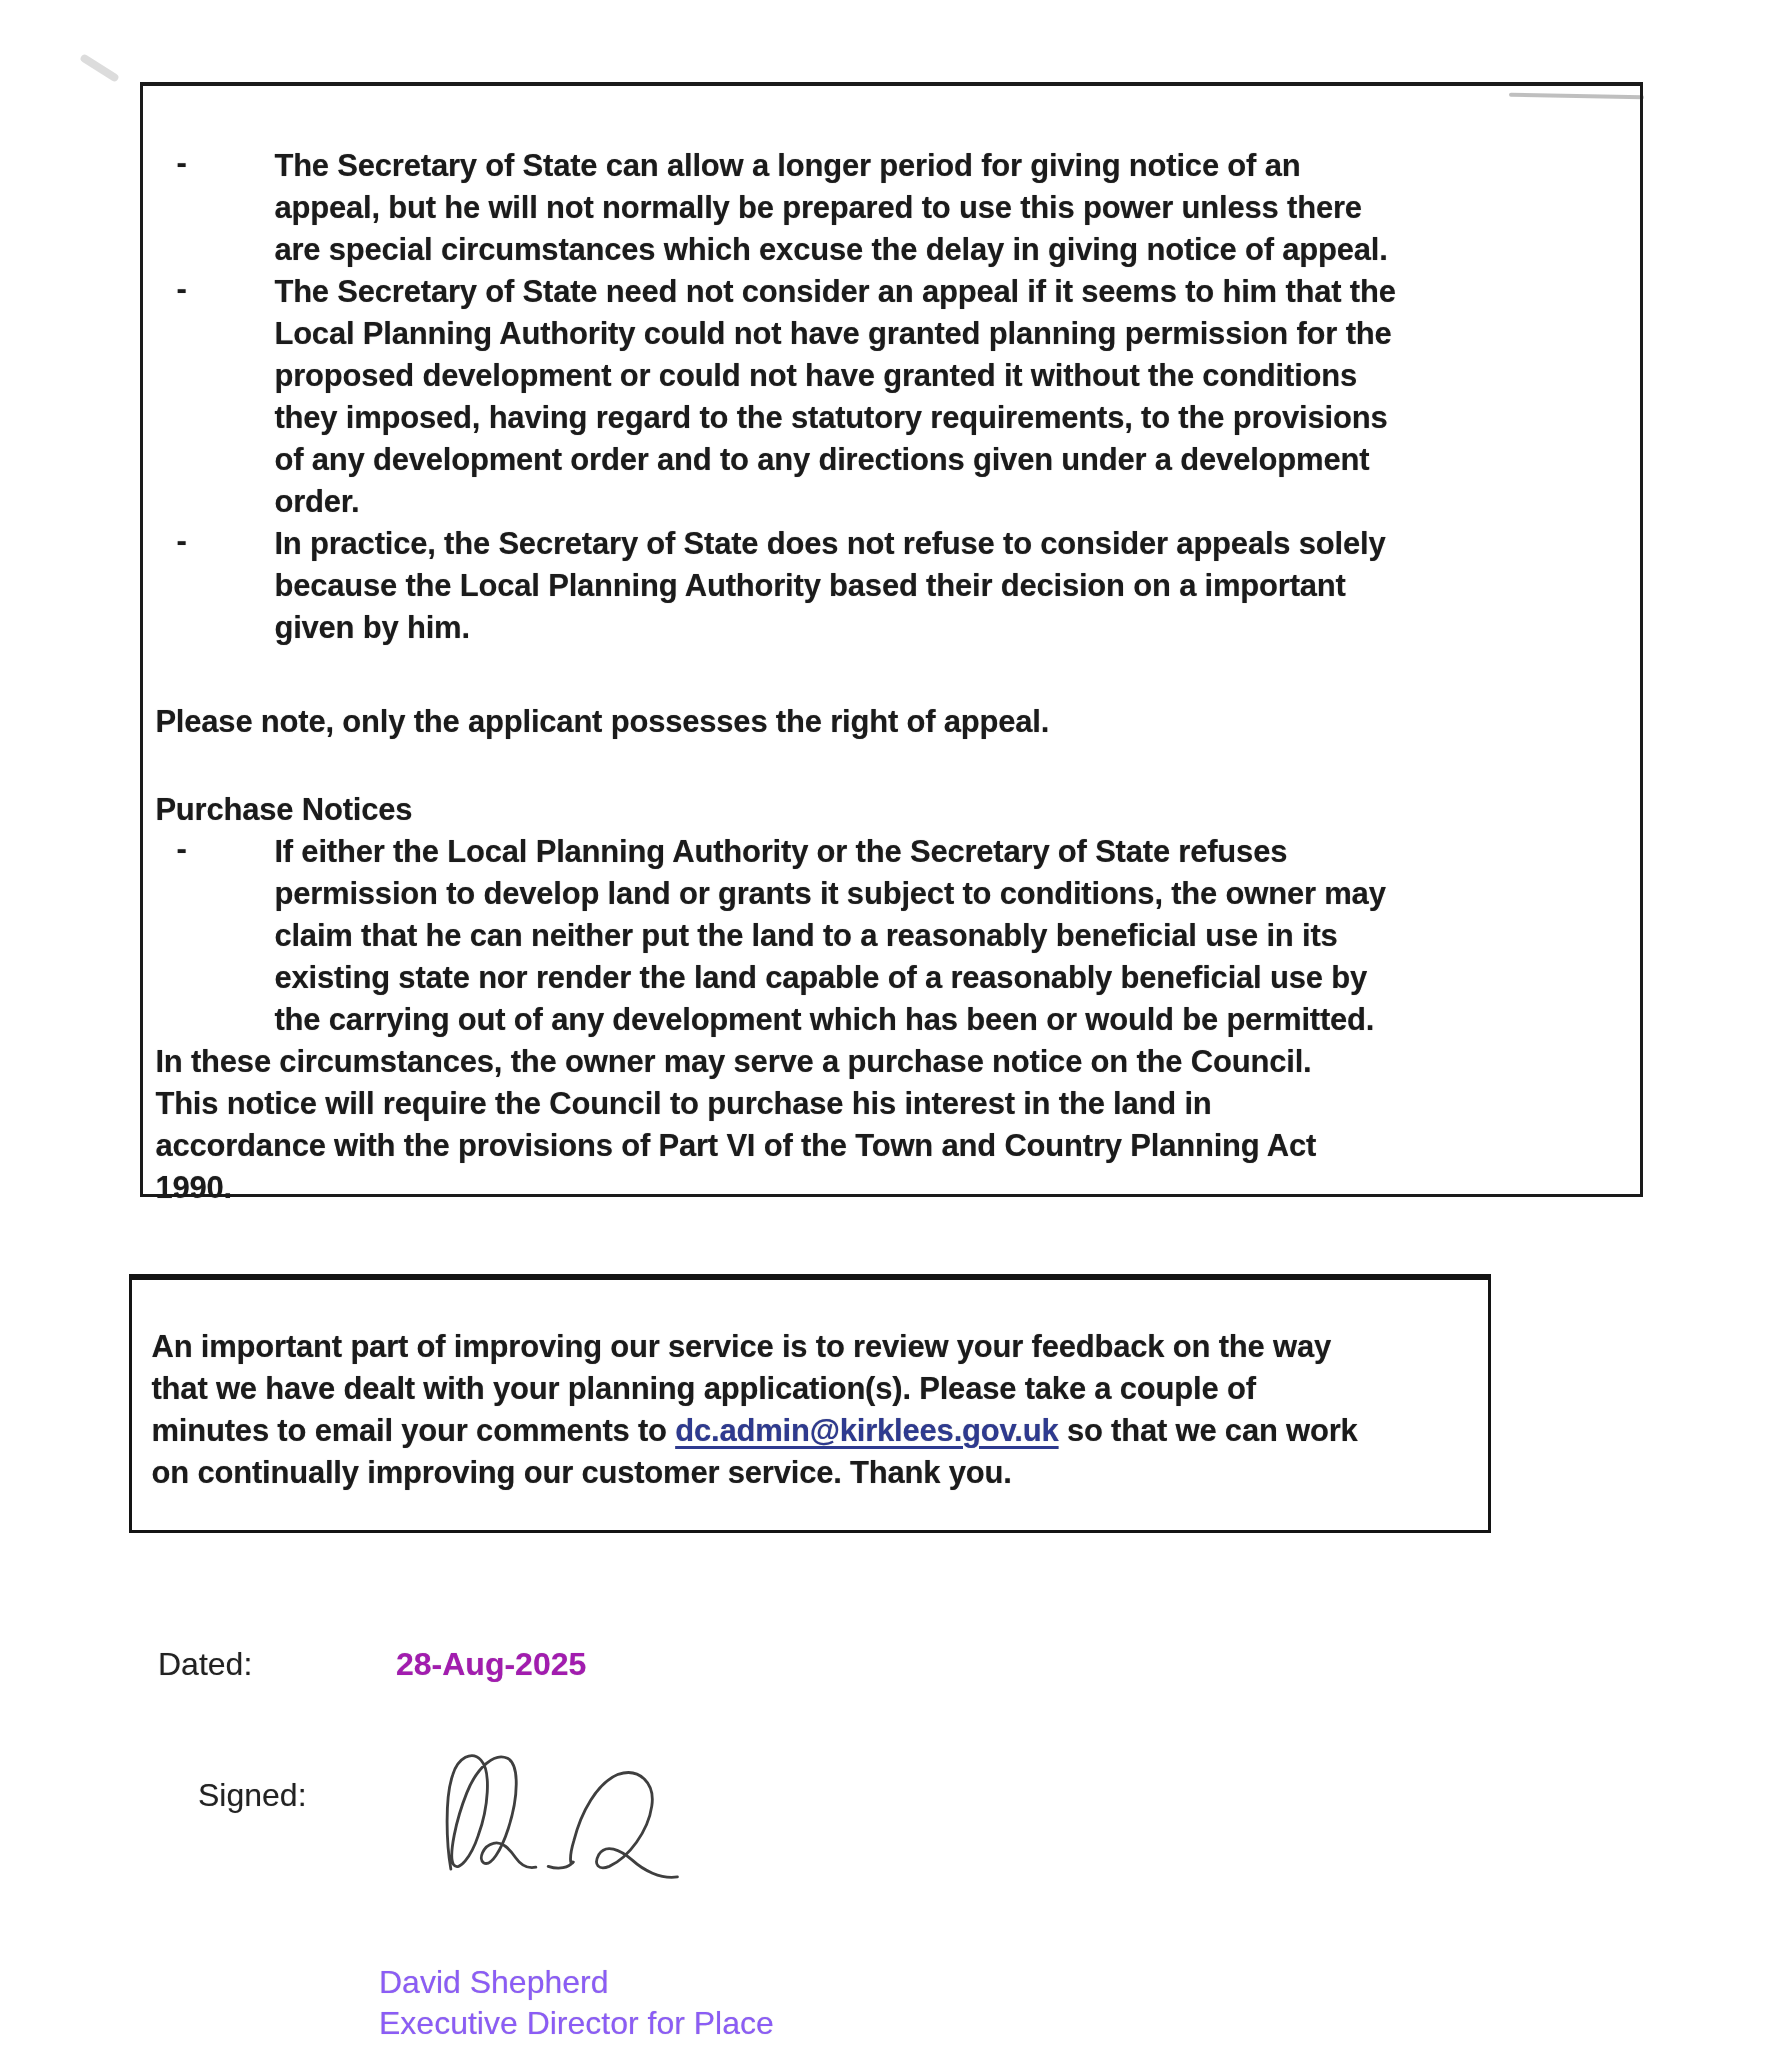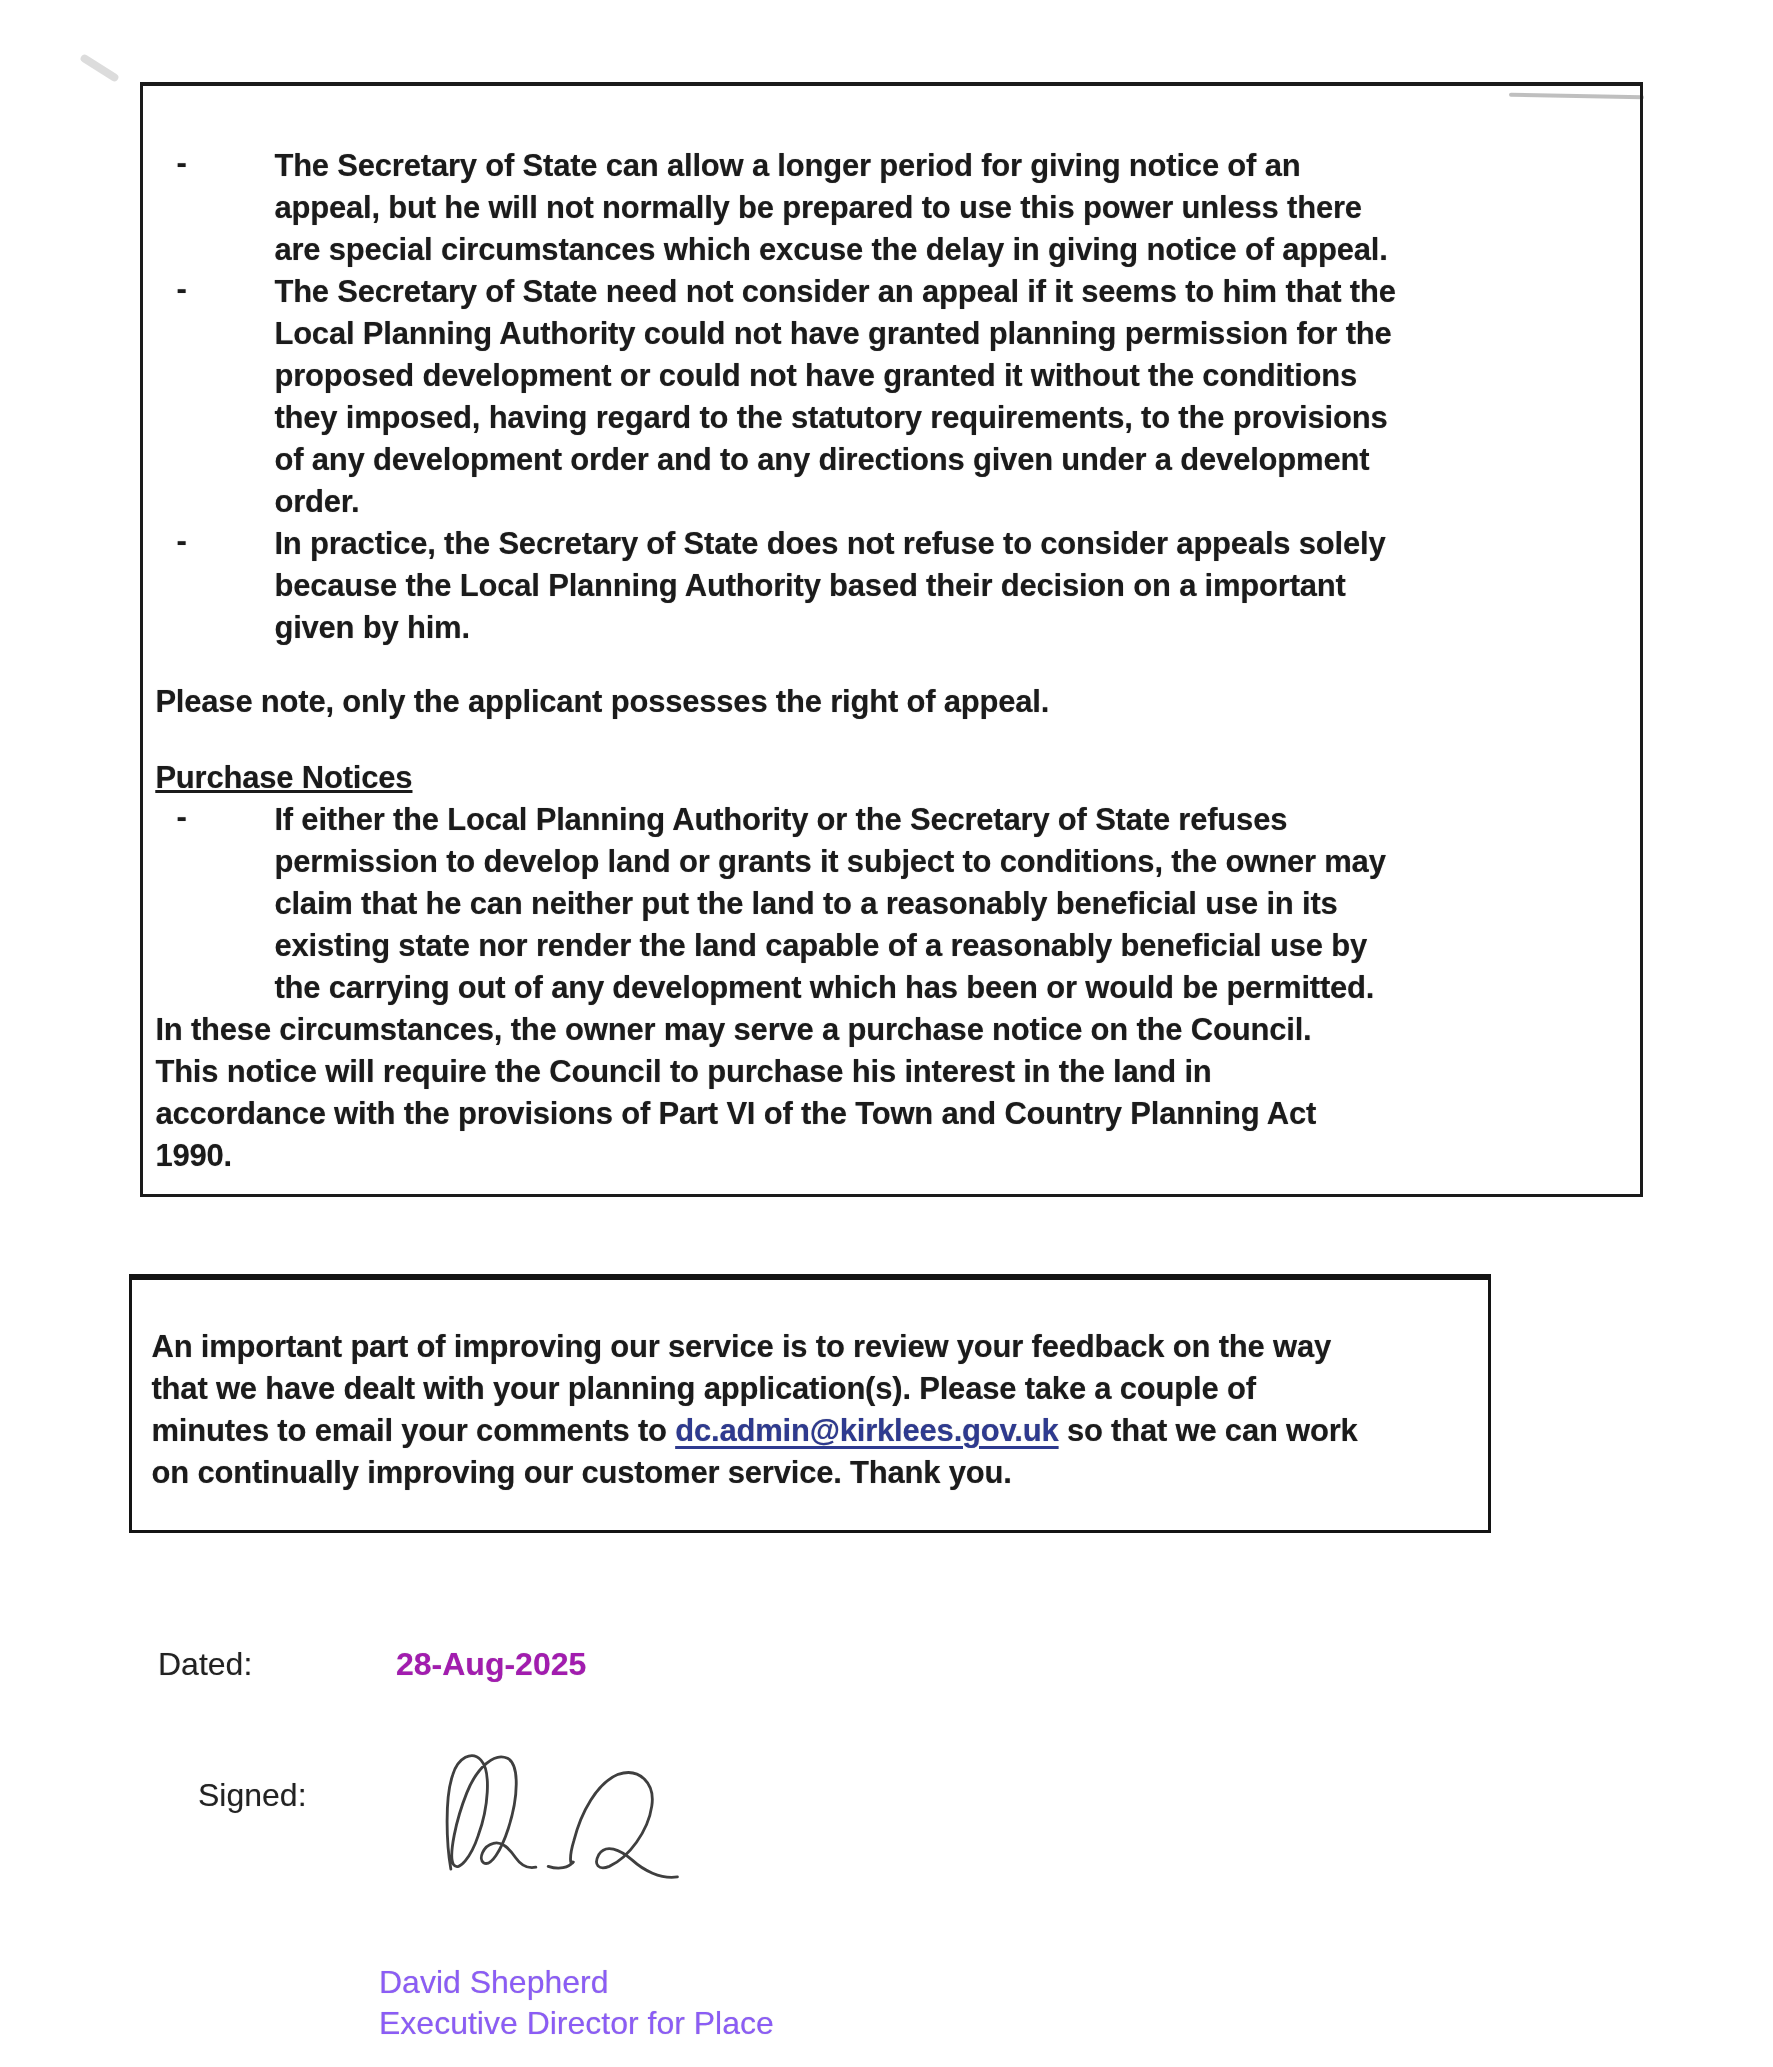--- a/index.html
+++ b/index.html
@@ -23,22 +23,22 @@
     border:3.5px solid #141414;border-top-width:6.2px;
     box-sizing:border-box;
     padding:46px 21px 0 19.5px;
   }
   
   .btext{font-size:31px;font-weight:700;line-height:42px;letter-spacing:-0.2px;
          text-shadow:0 0 0.9px rgba(25,25,25,0.45);}
   .tline{white-space:nowrap;}
   .bullet{position:relative;padding-left:119px;}
   .bullet .dash{position:absolute;left:21px;top:-3.5px;font-weight:700;}
-  .mt-note{margin-top:32px;}
-  .mt-heading{margin-top:34px;text-decoration:underline;}
+  .mt-note{margin-top:52px;}
+  .mt-heading{margin-top:46px;}
   .email{color:var(--link-blue,#2e3a8f);text-decoration:underline;
          text-decoration-thickness:2.7px;text-underline-offset:5.3px;cursor:pointer;}
   
   .plain{position:absolute;font-size:32px;font-weight:400;color:#222;
          text-shadow:0 0 0.9px rgba(40,40,40,0.35);white-space:nowrap;}
   .bold-date{font-weight:700;color:#a21caf;}
   .sig-wrap{position:absolute;left:442px;top:1745px;width:262px;height:140px;}
   .name-block{position:absolute;left:379px;top:1926px;font-size:32px;font-weight:400;
               line-height:41px;color:#8b5cf6;text-shadow:0 0 0.9px rgba(40,40,40,0.3);margin-top:36px;}
   

